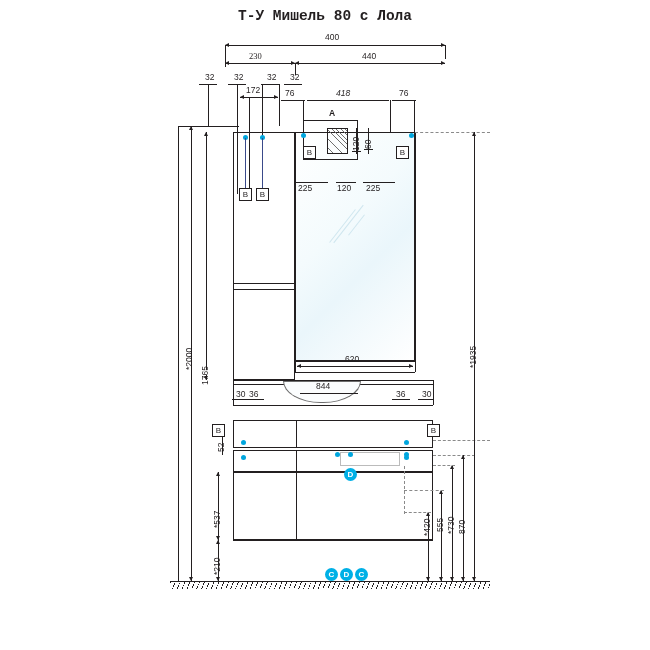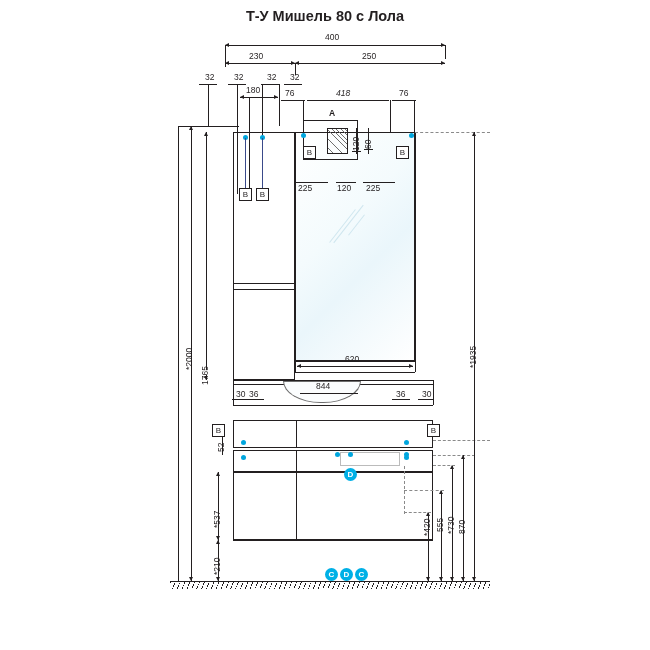--- a/index.html
+++ b/index.html
@@ -1,20 +1,20 @@
 <!DOCTYPE html>
 <html><head>
 <meta charset="utf-8">
 <style>
   html,body{margin:0;padding:0;}
   body{width:650px;height:650px;background:#ffffff;font-family:"Liberation Sans",sans-serif;color:#231f20;overflow:hidden;position:relative;}
   #stage{position:relative;width:650px;height:650px;}
   .t{position:absolute;font-size:8.5px;line-height:1;color:#231f20;white-space:nowrap;}
   .t.v{transform-origin:0 0;}
-  .title{position:absolute;left:0;top:8px;width:650px;text-align:center;font-size:14.5px;font-weight:bold;color:#231f20;}
+  .title{position:absolute;left:0;top:8px;width:650px;text-align:center;font-size:14.5px;font-weight:bold;color:#231f20;font-family:Liberation Mono, monospace;}
   .note{position:absolute;left:70px;top:605px;width:510px;text-align:center;font-size:9.5px;line-height:1.7;color:#5a5a5a;}
   
   .h{position:absolute;height:0;border-top:1px solid #231f20;}
   .v{position:absolute;width:0;border-left:1px solid #231f20;}
   .hd{position:absolute;height:0;border-top:1px dashed #8a8a8a;}
   .vd{position:absolute;width:0;border-left:1px dashed #8a8a8a;}
   .vb{position:absolute;width:0;border-left:1px solid #3a4a8a;}
   .box{position:absolute;border:1px solid #231f20;box-sizing:border-box;}
   .boxg{position:absolute;border:1px solid #a9a9a9;box-sizing:border-box;}
   
@@ -46,38 +46,38 @@
   <div class="h" style="left:225px;top:45px;width:220px;"></div>
   <div class="arw ar-l" style="left:225px;top:42.5px;"></div>
   <div class="arw ar-r" style="left:441px;top:42.5px;"></div>
   <div class="t" style="left:325px;top:33px;">400</div>
   <div class="v" style="left:225px;top:45px;height:14px;"></div>
   <div class="v" style="left:445px;top:45px;height:14px;"></div>
 
   <div class="h" style="left:225px;top:63px;width:70px;"></div>
   <div class="arw ar-l" style="left:225px;top:60.5px;"></div>
   <div class="arw ar-r" style="left:291px;top:60.5px;"></div>
-  <div class="t" style="left:249px;top:52px;">230</div>
+  <div class="t" style="left:249px;top:52px;font-family:Liberation Serif, serif;">230</div>
 
   <div class="h" style="left:295px;top:63px;width:150px;"></div>
   <div class="arw ar-l" style="left:295px;top:60.5px;"></div>
   <div class="arw ar-r" style="left:441px;top:60.5px;"></div>
-  <div class="t" style="left:362px;top:52px;">250</div>
+  <div class="t" style="left:362px;top:52px;">440</div>
   <div class="v" style="left:295px;top:63px;height:12px;"></div>
 
   <div class="t" style="left:205px;top:73px;">32</div>
   <div class="t" style="left:234px;top:73px;">32</div>
   <div class="t" style="left:267px;top:73px;">32</div>
   <div class="t" style="left:290px;top:73px;">32</div>
   <div class="h" style="left:199px;top:84px;width:18px;"></div>
   <div class="h" style="left:228px;top:84px;width:18px;"></div>
   <div class="h" style="left:261px;top:84px;width:18px;"></div>
   <div class="h" style="left:284px;top:84px;width:18px;"></div>
 
-  <div class="t" style="left:246px;top:86px;">180</div>
+  <div class="t" style="left:246px;top:86px;">172</div>
   <div class="h" style="left:240px;top:97px;width:38px;"></div>
   <div class="arw ar-l" style="left:240px;top:94.5px;"></div>
   <div class="arw ar-r" style="left:274px;top:94.5px;"></div>
 
   <div class="t" style="left:285px;top:89px;">76</div>
   <div class="t" style="left:336px;top:89px;font-style:italic;">418</div>
   <div class="t" style="left:399px;top:89px;">76</div>
   <div class="h" style="left:281px;top:100px;width:24px;"></div>
   <div class="h" style="left:307px;top:100px;width:82px;"></div>
   <div class="h" style="left:392px;top:100px;width:24px;"></div>

